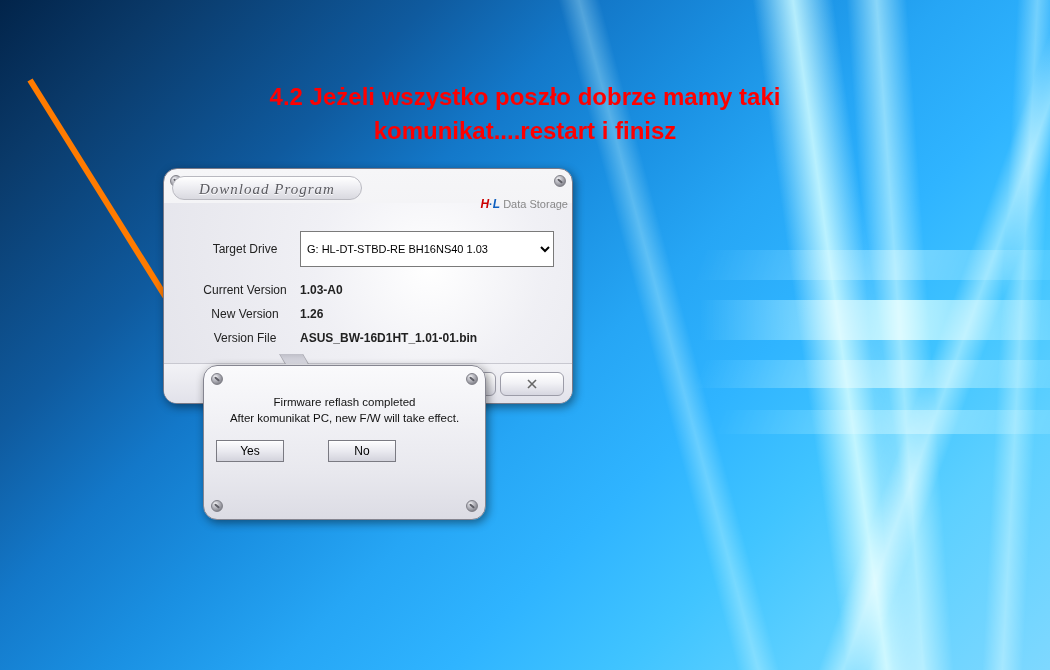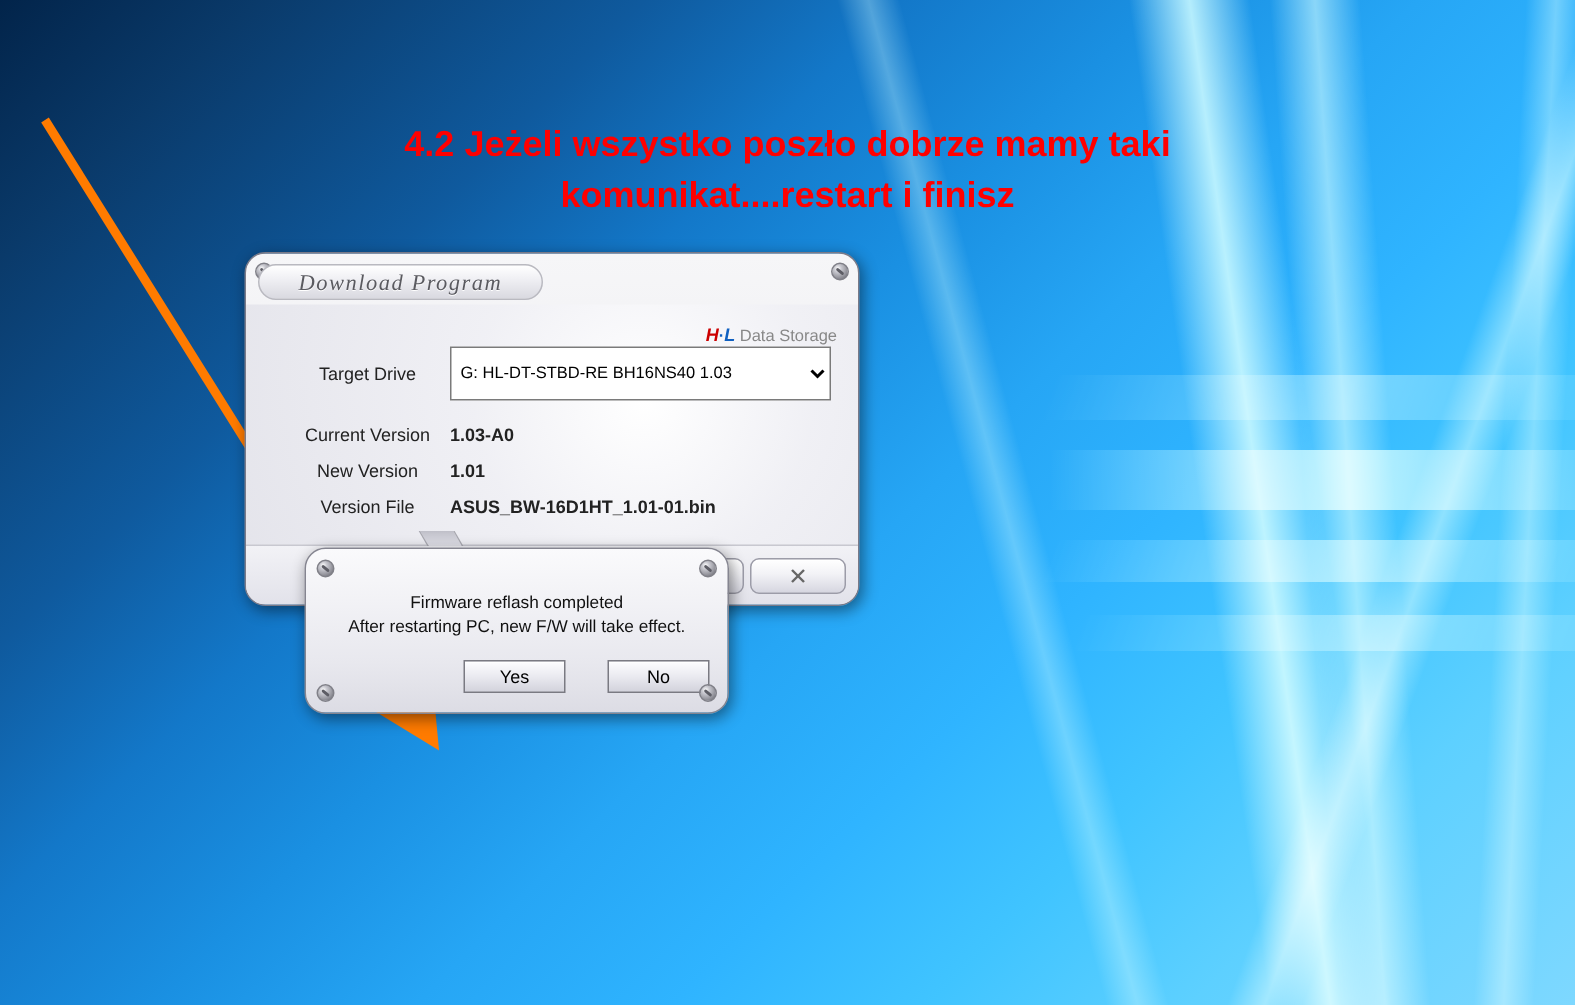--- a/index.html
+++ b/index.html
@@ -93,25 +93,24 @@
       font-size: 15px;
       letter-spacing: 1px;
       color: #5a5a60;
       background: linear-gradient(180deg, #ffffff 0%, #f0f0f4 40%, #d9d9e0 100%);
       border: 1px solid #b9b9c0;
       border-radius: 12px / 50%;
       text-shadow: 0 1px 0 #ffffff;
     }
     .branding {
       position: absolute;
-      right: 14px;
+      right: 4px;
       top: 28px;
       font-size: 11px;
       color: #888;
-      margin-top: 19px;
     }
     .branding b { color: #c00; font-style: italic; font-size: 12px; }
     .branding .dot { color: #1060c0; font-weight: bold; }
     .branding .L { color: #1060c0; font-style: italic; font-size: 12px; }
 
     .window-body {
       padding: 28px 18px 8px 26px;
       background: radial-gradient(circle at 65% 40%, rgba(255,255,255,1) 0%, rgba(240,240,245,0.9) 40%, rgba(228,228,235,0.9) 100%);
       font-size: 12px;
       color: #222;
@@ -180,37 +179,37 @@
       box-shadow: inset 0 1px 0 rgba(255,255,255,0.9);
     }
     .bar-btn svg { display:block; }
 
     
     .dialog {
       position: absolute;
       left: 203px;
       top: 365px;
       width: 283px;
-      height: 111px;
+      height: 155px;
       background: linear-gradient(180deg, #fafafc 0%, #e8e8ee 70%, #dcdce4 100%);
       border: 1px solid #858590;
       border-radius: 14px;
       box-shadow: 2px 3px 10px rgba(0,0,0,0.45);
       text-align: center;
     }
     .dialog-body {
       padding: 28px 12px 10px;
       font-size: 11.5px;
       color: #111;
       line-height: 1.4;
     }
     .dialog-buttons {
       display: flex;
-      justify-content: flex-end;
-      gap: 28px;
+      justify-content: flex-start;
+      gap: 44px;
       margin-top: 14px;
     }
     .dlg-btn {
       width: 68px;
       height: 22px;
       font-size: 12px;
       border: 1px solid #7a7a82;
       background: linear-gradient(180deg, #fdfdff 0%, #eaeaf0 50%, #d3d3dc 100%);
       cursor: pointer;
       box-shadow: inset 0 1px 0 rgba(255,255,255,0.9);
@@ -266,21 +265,21 @@
           <option>G: HL-DT-STBD-RE  BH16NS40 1.03</option>
         </select>
       </div>
       <div style="height:6px;"></div>
       <div class="field-row">
         <span class="field-label">Current Version</span>
         <span class="field-value">1.03-A0</span>
       </div>
       <div class="field-row">
         <span class="field-label">New Version</span>
-        <span class="field-value">1.01</span>
+        <span class="field-value">1.26</span>
       </div>
       <div class="field-row">
         <span class="field-label">Version File</span>
         <span class="field-value">ASUS_BW-16D1HT_1.01-01.bin</span>
       </div>
     </div>
 
     <div class="bottom-bar">
       <div class="tab-indent"></div>
       <div class="bar-btn">
@@ -308,21 +307,21 @@
   </div>
 
   <div class="dialog">
     <div class="screw" style="top:7px; left:7px;"></div>
     <div class="screw" style="top:7px; right:7px;"></div>
     <div class="screw" style="bottom:7px; left:7px;"></div>
     <div class="screw" style="bottom:7px; right:7px;"></div>
 
     <div class="dialog-body">
       <div>Firmware reflash completed</div>
-      <div>After restarting PC, new F/W will take effect.</div>
+      <div>After komunikat PC, new F/W will take effect.</div>
       <div class="dialog-buttons">
         <button class="dlg-btn">Yes</button>
         <button class="dlg-btn">No</button>
       </div>
     </div>
   </div>
 
 </div>
 
 </body></html>

